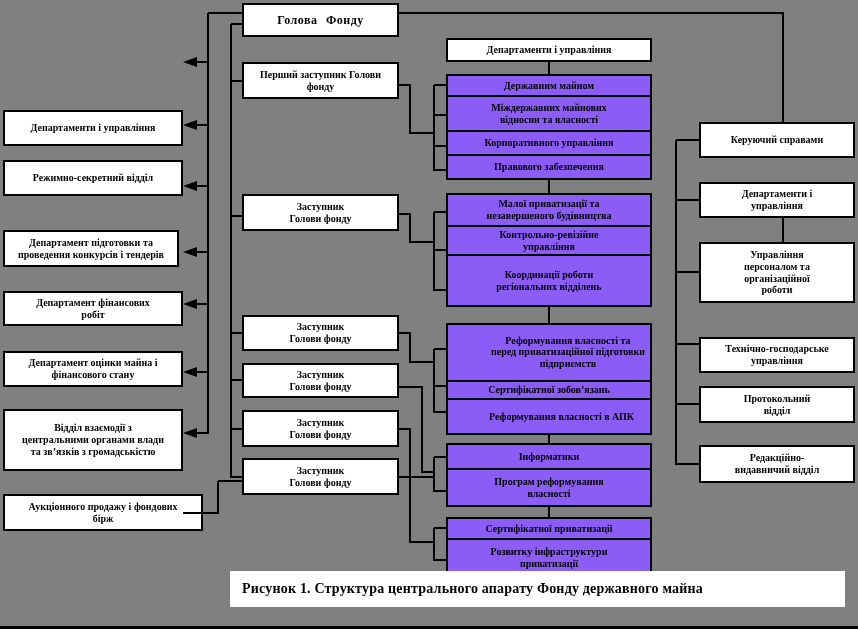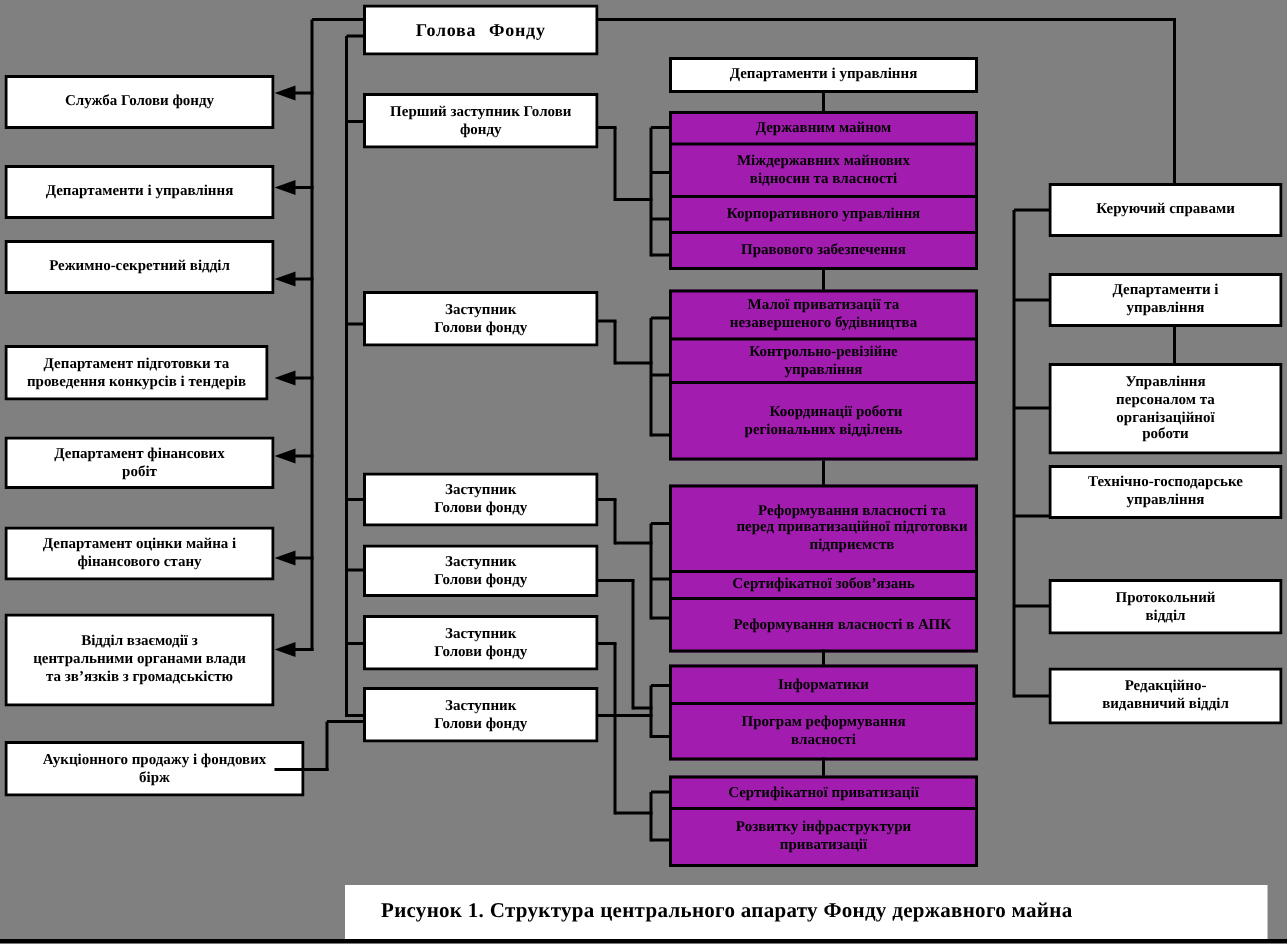--- a/index.html
+++ b/index.html
@@ -8,50 +8,49 @@
     font-family:"Liberation Serif", serif;font-weight:bold;color:#000;
     overflow:hidden;
   }
   .node{
     position:absolute;background:#fff;border:2px solid #000;box-sizing:border-box;
     display:flex;align-items:center;justify-content:center;text-align:center;
     font-size:10px;line-height:1.18;white-space:pre-line;padding:1px 2px;
   }
   .chairman{font-size:12px;word-spacing:5px;letter-spacing:0.5px;}
   .group{
-    position:absolute;background:#a21caf;border:2px solid #000;box-sizing:border-box;
+    position:absolute;background:#8b5cf6;border:2px solid #000;box-sizing:border-box;
     display:flex;flex-direction:column;
   }
   .cell{
     display:flex;align-items:center;justify-content:center;text-align:center;
     font-size:10px;line-height:1.18;white-space:pre-line;box-sizing:border-box;
     border-bottom:2px solid #000;padding:1px 2px;
   }
   .cell:last-child{border-bottom:none;}
   .line{position:absolute;background:#000;}
   .arrow-left{
     position:absolute;width:0;height:0;
     border-top:5px solid transparent;border-bottom:5px solid transparent;
     border-right:14px solid #000;
   }
   .caption{
-    position:absolute;left:230px;top:590px;width:615px;height:36px;
+    position:absolute;left:230px;top:571px;width:615px;height:36px;
     background:#fff;display:flex;align-items:center;box-sizing:border-box;
-    padding-left:24px;font-size:14px;letter-spacing:0.2px;
+    padding-left:12px;font-size:14px;letter-spacing:0.2px;
   }
   .bottom-bar{position:absolute;left:0;top:626px;width:858px;height:3px;background:#000;}
 </style>
 </head>
 <body>
 
 <div class="stage">
 
   <div class="node chairman" style="left:242px;top:3px;width:157px;height:34px;">Голова Фонду</div>
 
-  <div class="node" style="left:3px;top:50px;width:180px;height:36px;">Служба Голови фонду</div>
   <div class="node" style="left:3px;top:110px;width:180px;height:36px;">Департаменти і управління</div>
   <div class="node" style="left:3px;top:160px;width:180px;height:36px;">Режимно-секретний відділ</div>
   <div class="node" style="left:3px;top:230px;width:176px;height:37px;">Департамент підготовки та
 проведення конкурсів і тендерів</div>
   <div class="node" style="left:3px;top:291px;width:180px;height:35px;">Департамент фінансових
 робіт</div>
   <div class="node" style="left:3px;top:351px;width:180px;height:36px;">Департамент оцінки майна і
 фінансового стану</div>
   <div class="node" style="left:3px;top:409px;width:180px;height:62px;">Відділ взаємодії з
 центральними органами влади
@@ -80,21 +79,21 @@
 відносин та власності</div>
     <div class="cell" style="height:24px;">Корпоративного управління</div>
     <div class="cell" style="height:22px;">Правового забезпечення</div>
   </div>
 
   <div class="group" style="left:446px;top:193px;width:206px;height:114px;">
     <div class="cell" style="height:37px;">Малої приватизації та
 незавершеного будівництва</div>
     <div class="cell" style="height:33px;">Контрольно-ревізійне
 управління</div>
-    <div class="cell" style="height:56px;text-align:right;">Координації роботи
+    <div class="cell" style="height:56px;">Координації роботи
 регіональних відділень</div>
   </div>
 
   <div class="group" style="left:446px;top:323px;width:206px;height:112px;">
     <div class="cell" style="height:64px;padding-left:40px;">Реформування власності та
 перед приватизаційної підготовки
 підприємств</div>
     <div class="cell" style="height:21px;">Сертифікатної зобов’язань</div>
     <div class="cell" style="height:37px;padding-left:27px;">Реформування власності в АПК</div>
   </div>
@@ -111,21 +110,21 @@
 приватизації</div>
   </div>
 
   <div class="node" style="left:699px;top:122px;width:156px;height:36px;">Керуючий справами</div>
   <div class="node" style="left:699px;top:182px;width:156px;height:36px;">Департаменти і
 управління</div>
   <div class="node" style="left:699px;top:242px;width:156px;height:61px;">Управління
 персоналом та
 організаційної
 роботи</div>
-  <div class="node" style="left:699px;top:310px;width:156px;height:36px;">Технічно-господарське
+  <div class="node" style="left:699px;top:337px;width:156px;height:36px;">Технічно-господарське
 управління</div>
   <div class="node" style="left:699px;top:386px;width:156px;height:37px;">Протокольний
 відділ</div>
   <div class="node" style="left:699px;top:445px;width:156px;height:38px;">Редакційно-
 видавничий відділ</div>
 
   <div class="caption">Рисунок 1. Структура центрального апарату Фонду державного майна</div>
   <div class="bottom-bar"></div>
 
 <div class="line" style="left: 208px; top: 12px; width: 35px; height: 2px;"></div>

